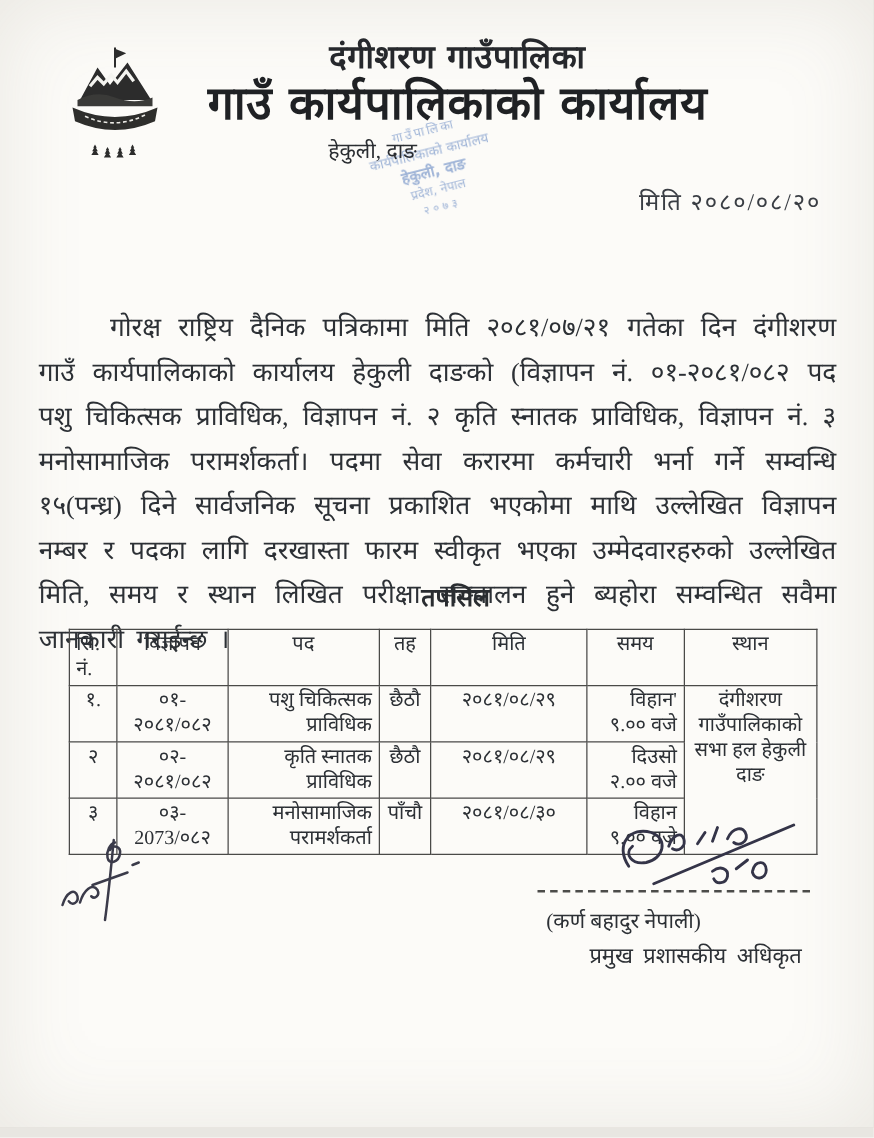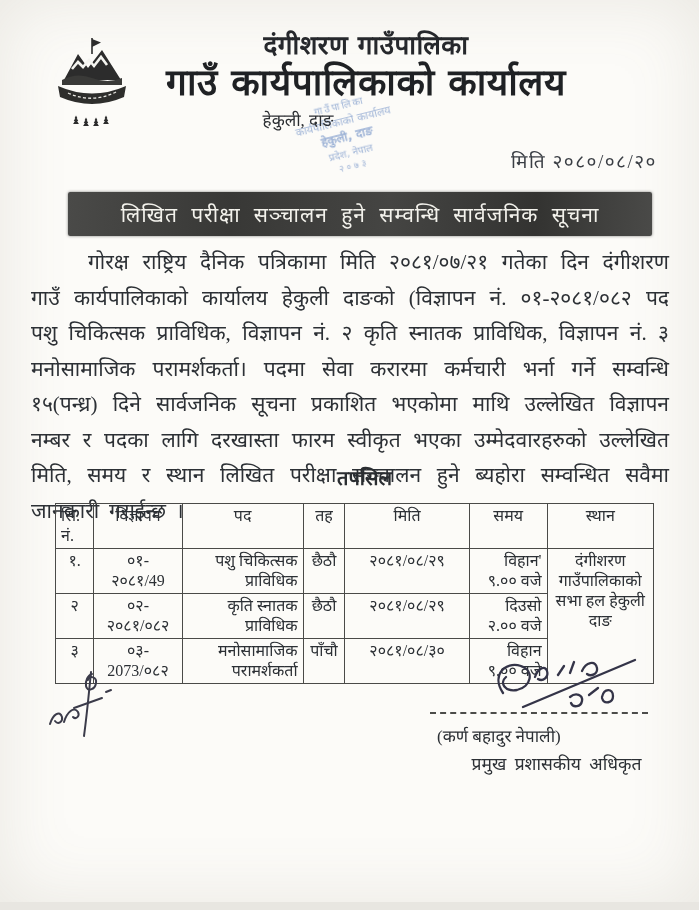--- a/index.html
+++ b/index.html
@@ -129,21 +129,20 @@
     <div class="s1">गाउँपालिका</div>
     <div class="s2">कार्यपालिकाको कार्यालय</div>
     <div class="s3">हेकुली, दाङ</div>
     <div class="s4">प्रदेश, नेपाल</div>
     <div class="s5">२०७३</div>
   </div>
 
   <div class="loc">हेकुली, दाङ</div>
   <div class="date">मिति २०८०/०८/२०</div>
 
-  <div class="bar">लिखित परीक्षा सञ्चालन हुने सम्वन्धि सार्वजनिक सूचना</div>
 
   <p class="bodytext">गोरक्ष राष्ट्रिय दैनिक पत्रिकामा मिति २०८१/०७/२१ गतेका दिन दंगीशरण गाउँ कार्यपालिकाको कार्यालय हेकुली दाङको (विज्ञापन नं. ०१-२०८१/०८२ पद पशु चिकित्सक प्राविधिक, विज्ञापन नं. २ कृति स्नातक प्राविधिक, विज्ञापन नं. ३ मनोसामाजिक परामर्शकर्ता। पदमा सेवा करारमा कर्मचारी भर्ना गर्ने सम्वन्धि १५(पन्ध्र) दिने सार्वजनिक सूचना प्रकाशित भएकोमा माथि उल्लेखित विज्ञापन नम्बर र पदका लागि दरखास्ता फारम स्वीकृत भएका उम्मेदवारहरुको उल्लेखित मिति, समय र स्थान लिखित परीक्षा सञ्चालन हुने ब्यहोरा सम्वन्धित सवैमा जानकारी गराईन्छ ।</p>
 
   <div class="tapasil">तपसिल</div>
 
   <table class="sched">
     <colgroup>
       <col style="width:6.4%">
         <col style="width:14.8%">
         <col style="width:20.2%">
@@ -161,21 +160,21 @@
         <th>तह</th>
         <th>मिति</th>
         <th>समय</th>
         <th>स्थान</th>
       </tr>
     </thead>
     <tbody>
       <tr>
         <td class="c">१.</td>
         <td class="c pre">०१-
-२०८१/49</td>
+२०८१/०८२</td>
         <td class="l pre">पशु चिकित्सक
 प्राविधिक</td>
         <td class="c">छैठौ</td>
         <td class="c">२०८१/०८/२९</td>
         <td class="l pre">विहान'
 ९.०० वजे</td>
         <td class="c pre" rowspan="3">दंगीशरण
 गाउँपालिकाको
 सभा हल हेकुली
 दाङ</td>

